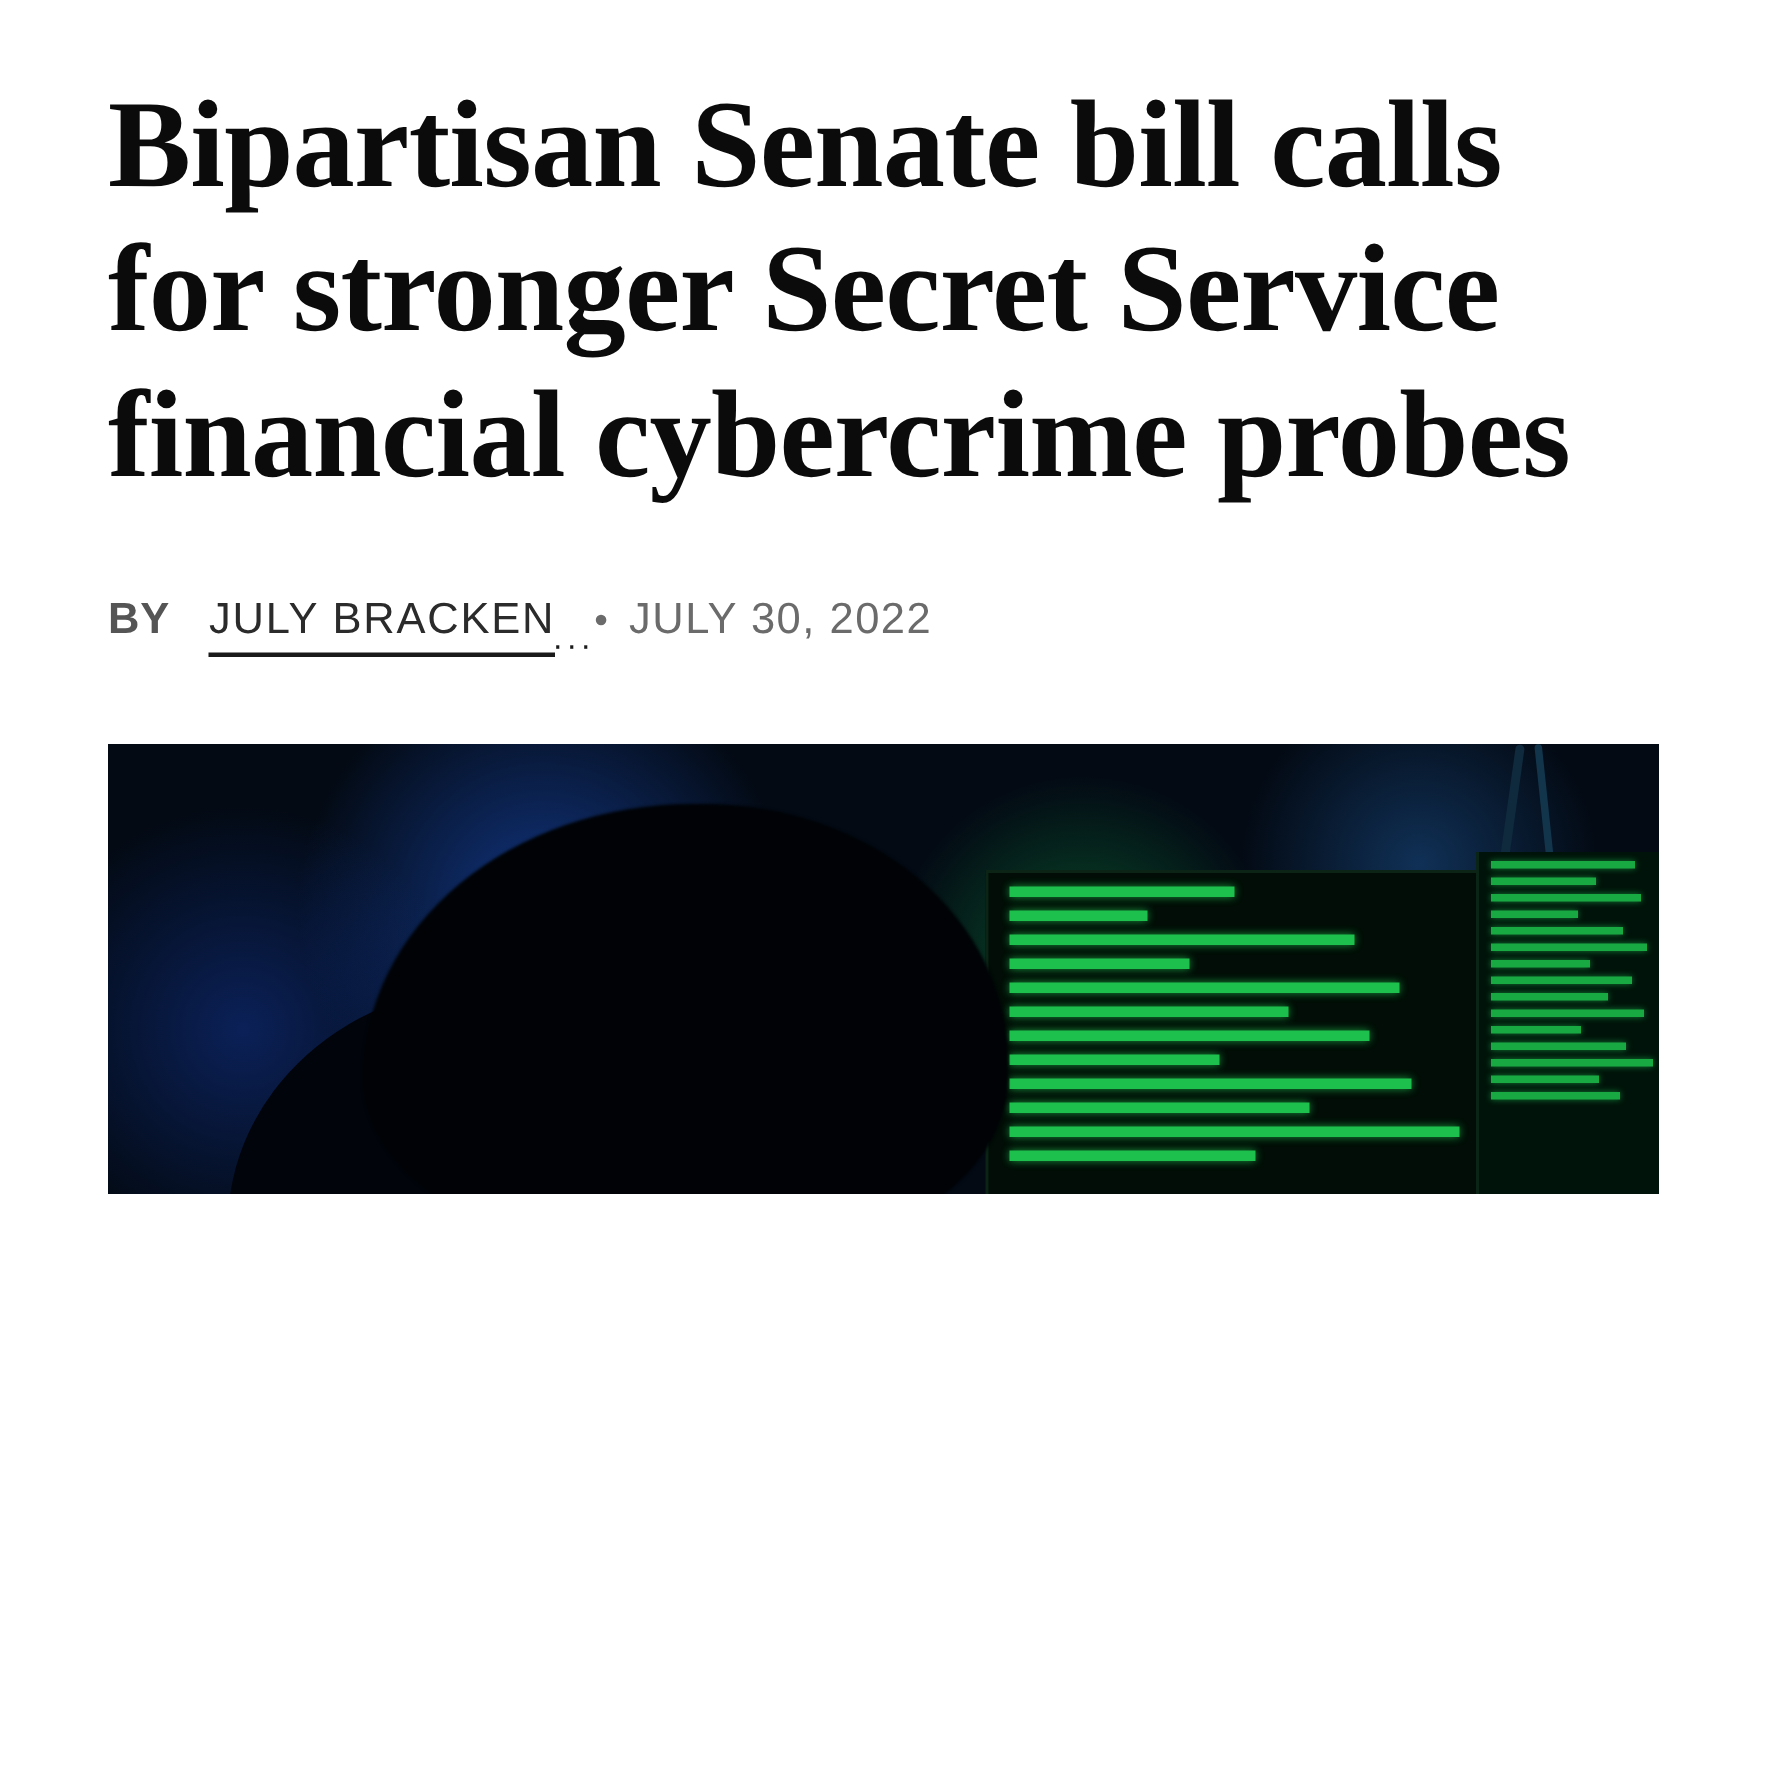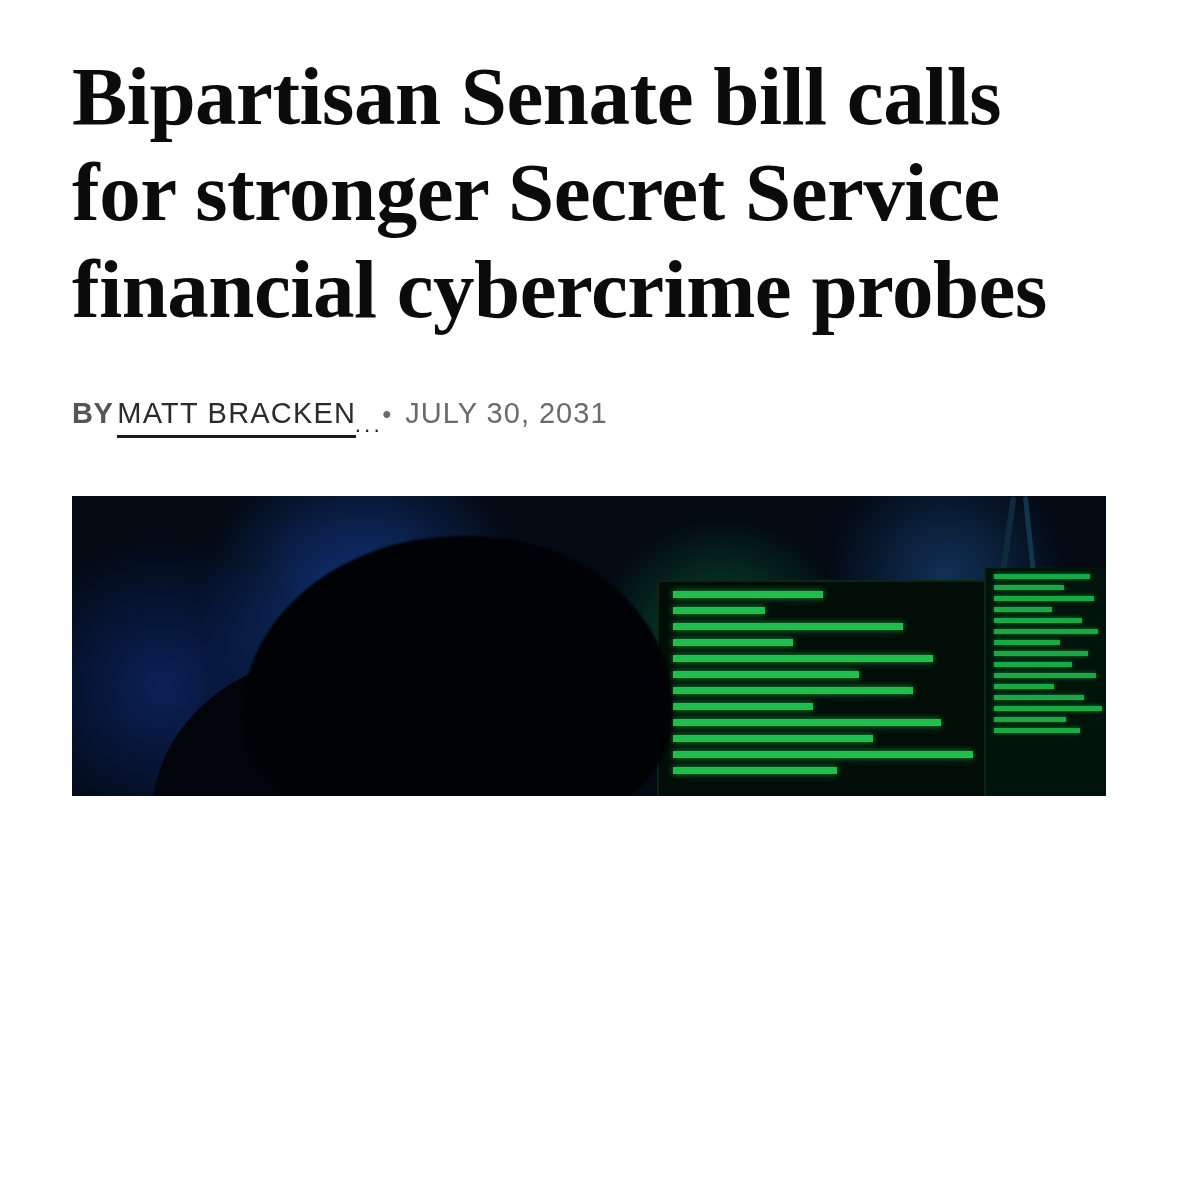--- a/index.html
+++ b/index.html
@@ -46,21 +46,21 @@
     display: flex;
     align-items: baseline;
     padding-top: 60px;
     font-family: "Liberation Sans", sans-serif;
   }
   .by-label {
     font-size: 29px;
     font-weight: 700;
     letter-spacing: 0.5px;
     color: #555555;
-    margin-right: 4px;
+    margin-right: 26px;
   }
   .author-link {
     font-size: 29px;
     font-weight: 500;
     letter-spacing: 1.2px;
     color: #2b2b2b;
     text-decoration: none;
     border-bottom: 3px solid #1a1a1a;
     padding-bottom: 5px;
     position: relative;
@@ -225,25 +225,25 @@
 <body>
 
 <div class="page">
 
   <h1 class="headline">Bipartisan Senate bill calls for stronger Secret Service financial cybercrime probes</h1>
 
 
   <div class="byline-row">
     <span class="by-label">BY</span>
     <a class="author-link" href="#">
-      <span>MATT BRACKEN</span>
+      <span>JULY BRACKEN</span>
       <span class="dots">···</span>
     </a>
     <span class="bullet">•</span>
-    <span class="date">JULY 30, 2031</span>
+    <span class="date">JULY 30, 2022</span>
   </div>
 
   <div class="hero">
     <div class="glow-blue"></div>
     <div class="glow-blue2"></div>
     <div class="glow-green"></div>
     <div class="glow-cyan"></div>
 
     <div class="cable"></div>
     <div class="cable2"></div>

